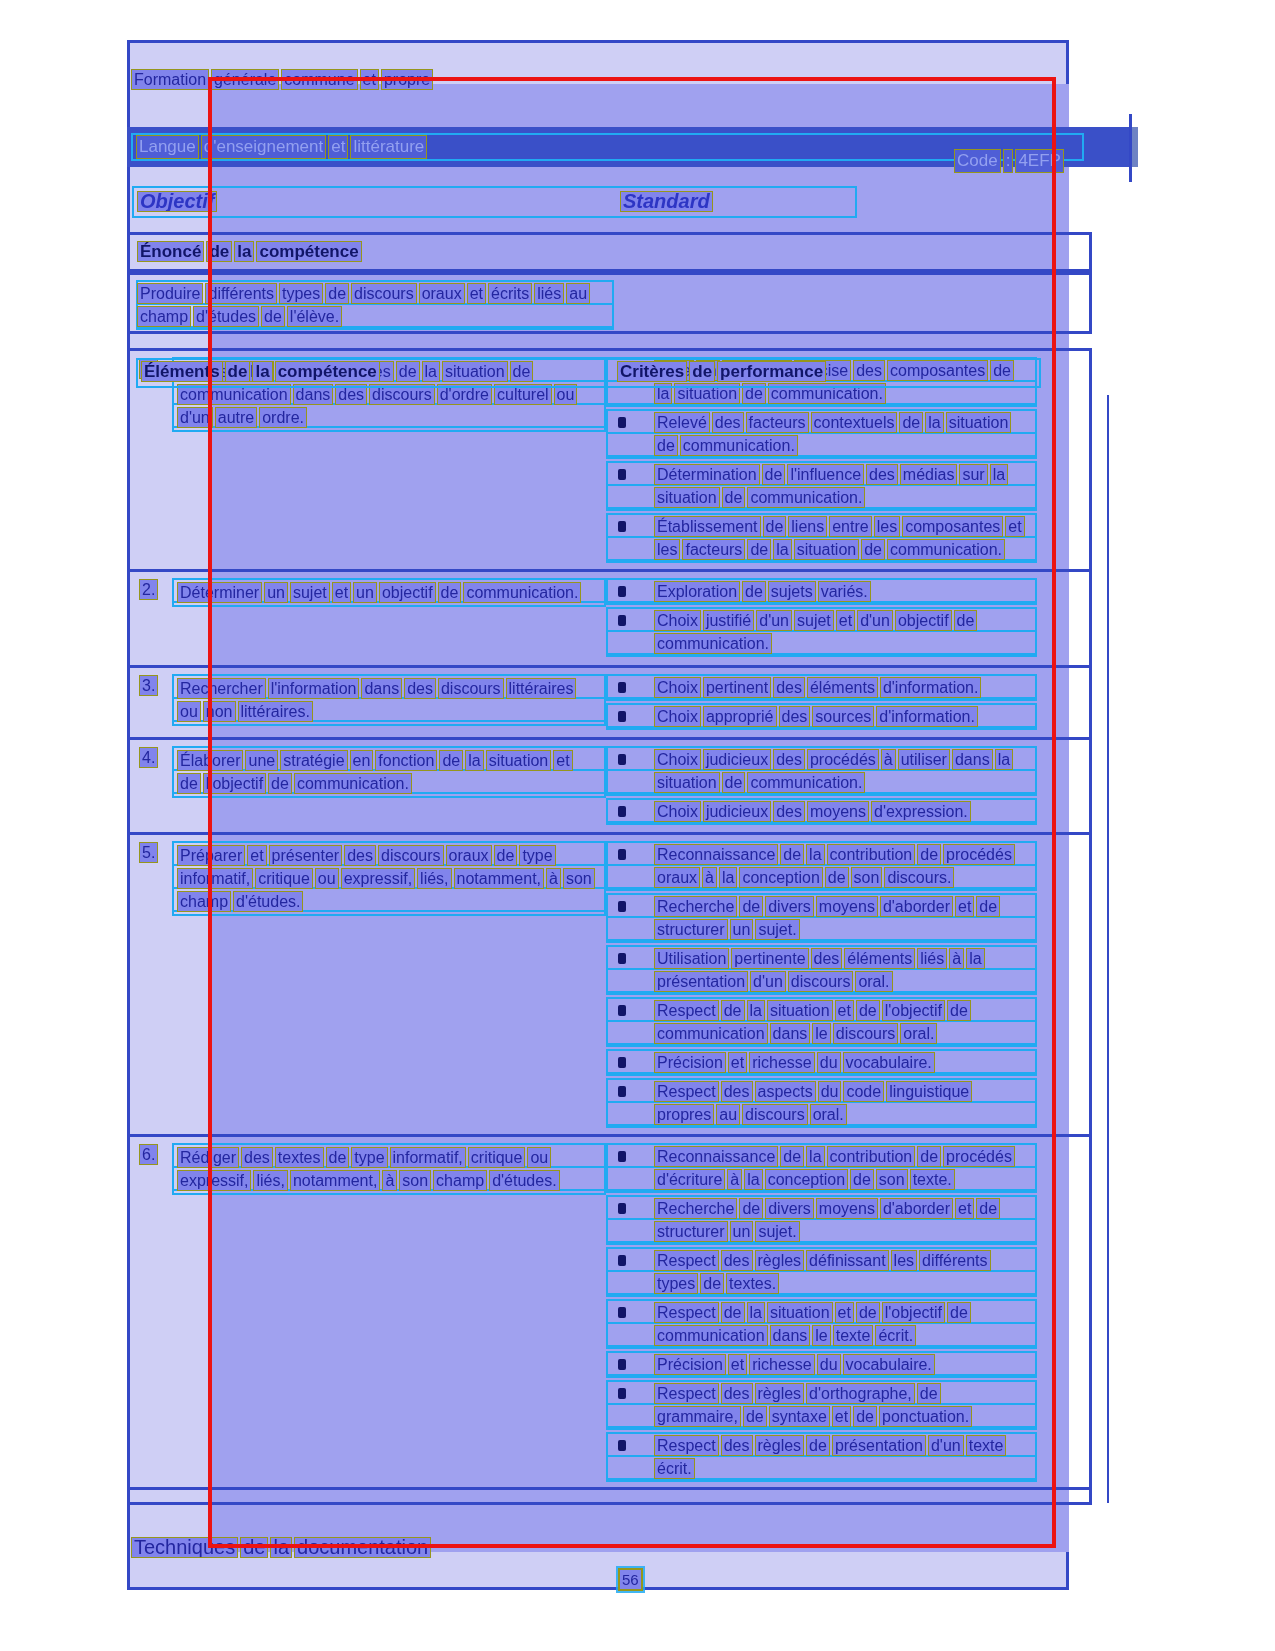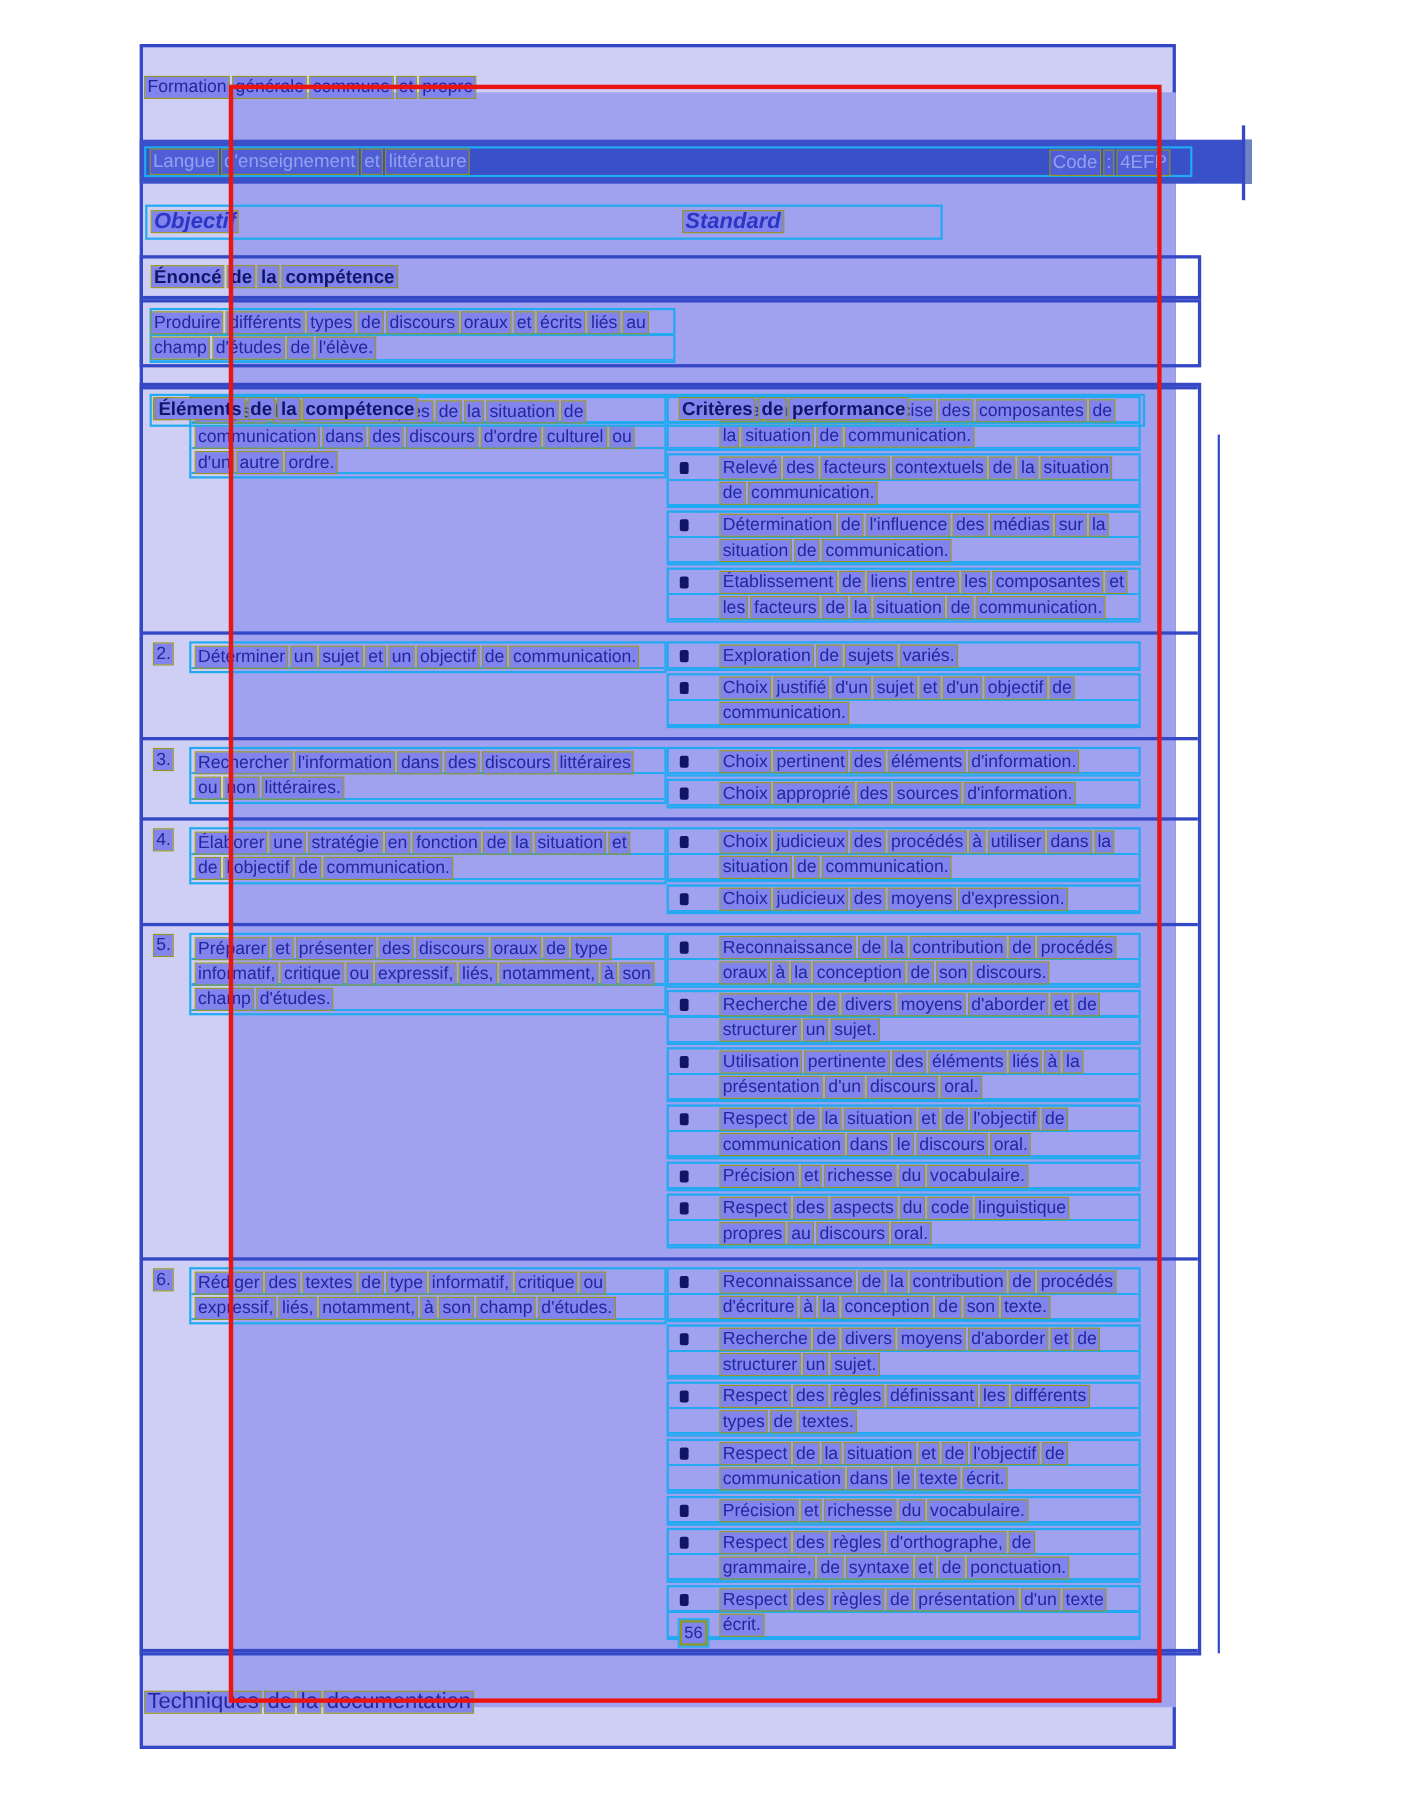--- a/index.html
+++ b/index.html
@@ -21,34 +21,34 @@
   .obox{border:2px solid var(--cyan);}
   
   .toptitle{position:absolute;left:2px;top:27px;font-size:16px;color:var(--text-navy);white-space:nowrap;}
   
   .band{position:absolute;left:-3px;top:84px;width:1018px;height:40px;background:var(--band-bg);}
   .band-ext{position:absolute;right:0;top:0;width:14px;height:40px;background:var(--band-ext);}
   .band-line{position:absolute;left:4px;top:6px;width:953px;height:28px;border:2px solid var(--cyan);
              font-size:17px;color:var(--band-text);}
   .band-line .w{background:var(--word-bg-dark);line-height:22px;}
   .band-title{position:absolute;left:4px;top:1px;white-space:nowrap;}
-  .band-code{position:absolute;left:822px;top:2px;white-space:nowrap;}
+  .band-code{position:absolute;left:822px;top:15px;white-space:nowrap;}
   
   .obj-line{position:absolute;left:2px;top:143px;width:725px;height:32px;
             font-size:20px;font-weight:bold;font-style:italic;color:var(--objectif-text);}
   .obj-label{position:absolute;left:4px;top:2px;}
   .std-label{position:absolute;left:487px;top:2px;}
   
   .boxA{position:absolute;left:-3px;top:189px;width:965px;height:40px;border:3px solid var(--frame-blue);padding-left:41px;}
   .htext{position:absolute;left:8px;top:7px;font-size:17px;font-weight:bold;color:var(--heading-navy);white-space:nowrap;}
   .boxB{position:absolute;left:-3px;top:229px;width:965px;height:62px;border:3px solid var(--frame-blue);}
   .ptext{position:absolute;left:6px;top:5px;width:478px;font-size:16px;color:var(--text-navy);}
   
   .boxC{position:absolute;left:-3px;top:305px;width:965px;height:1157px;border:3px solid var(--frame-blue);
-        display:flex;flex-direction:column;overflow:hidden;}
+        display:flex;overflow:hidden;}
   .thead{height:44px;border-bottom:3px solid var(--frame-blue);position:relative;}
   .thead-line{position:absolute;left:6px;top:7px;width:905px;height:30px;
               font-size:17px;font-weight:bold;color:var(--heading-navy);}
   .lhead{position:absolute;left:4px;top:2px;white-space:nowrap;}
   .rhead{position:absolute;left:480px;top:2px;white-space:nowrap;}
   .rows{flex:1;display:flex;flex-direction:column;}
   .trow{display:flex;align-items:flex-start;}
   .trow + .trow{border-top:3px solid var(--frame-blue);}
   .trow:nth-of-type(1){min-height:192px;}
   .trow:nth-of-type(2){min-height:76px;}
@@ -61,21 +61,21 @@
   .lcol{width:434px;flex:none;padding-top:6px;}
   .element{width:100%;padding:1px 4px;font-size:16px;color:var(--text-navy);}
   .rcol{flex:1;padding:6px 52px 6px 0;}
   .crit{display:flex;align-items:flex-start;margin-bottom:2px;padding-left:8px;
         font-size:16px;color:var(--text-navy);}
   .bullet{width:8px;height:11px;background:var(--heading-navy);border-radius:2px;
           flex:none;margin:6px 26px 0 2px;}
   .ctext{flex:1;padding:0 3px;}
   
   .foot{position:absolute;left:2px;top:1493px;font-size:20px;color:var(--text-navy);white-space:nowrap;}
-  .pagenum{position:absolute;left:490px;top:1432px;font-size:15px;color:var(--text-navy);}
+  .pagenum{position:absolute;left:490px;top:1527px;font-size:15px;color:var(--text-navy);}
   .pagenum .w{outline:2px solid var(--olive);box-shadow:0 0 0 4px rgba(33,170,242,.85);}
   
   .redrect{position:absolute;left:208px;top:77px;width:848px;height:1471px;
            border:4px solid var(--red);z-index:50;}
   .vlineA{position:absolute;left:1129px;top:114px;width:3px;height:68px;background:var(--frame-blue);z-index:40;}
   .vlineB{position:absolute;left:1107px;top:395px;width:2px;height:1108px;background:var(--frame-blue);z-index:40;}
 </style>
 </head>
 <body>
 

